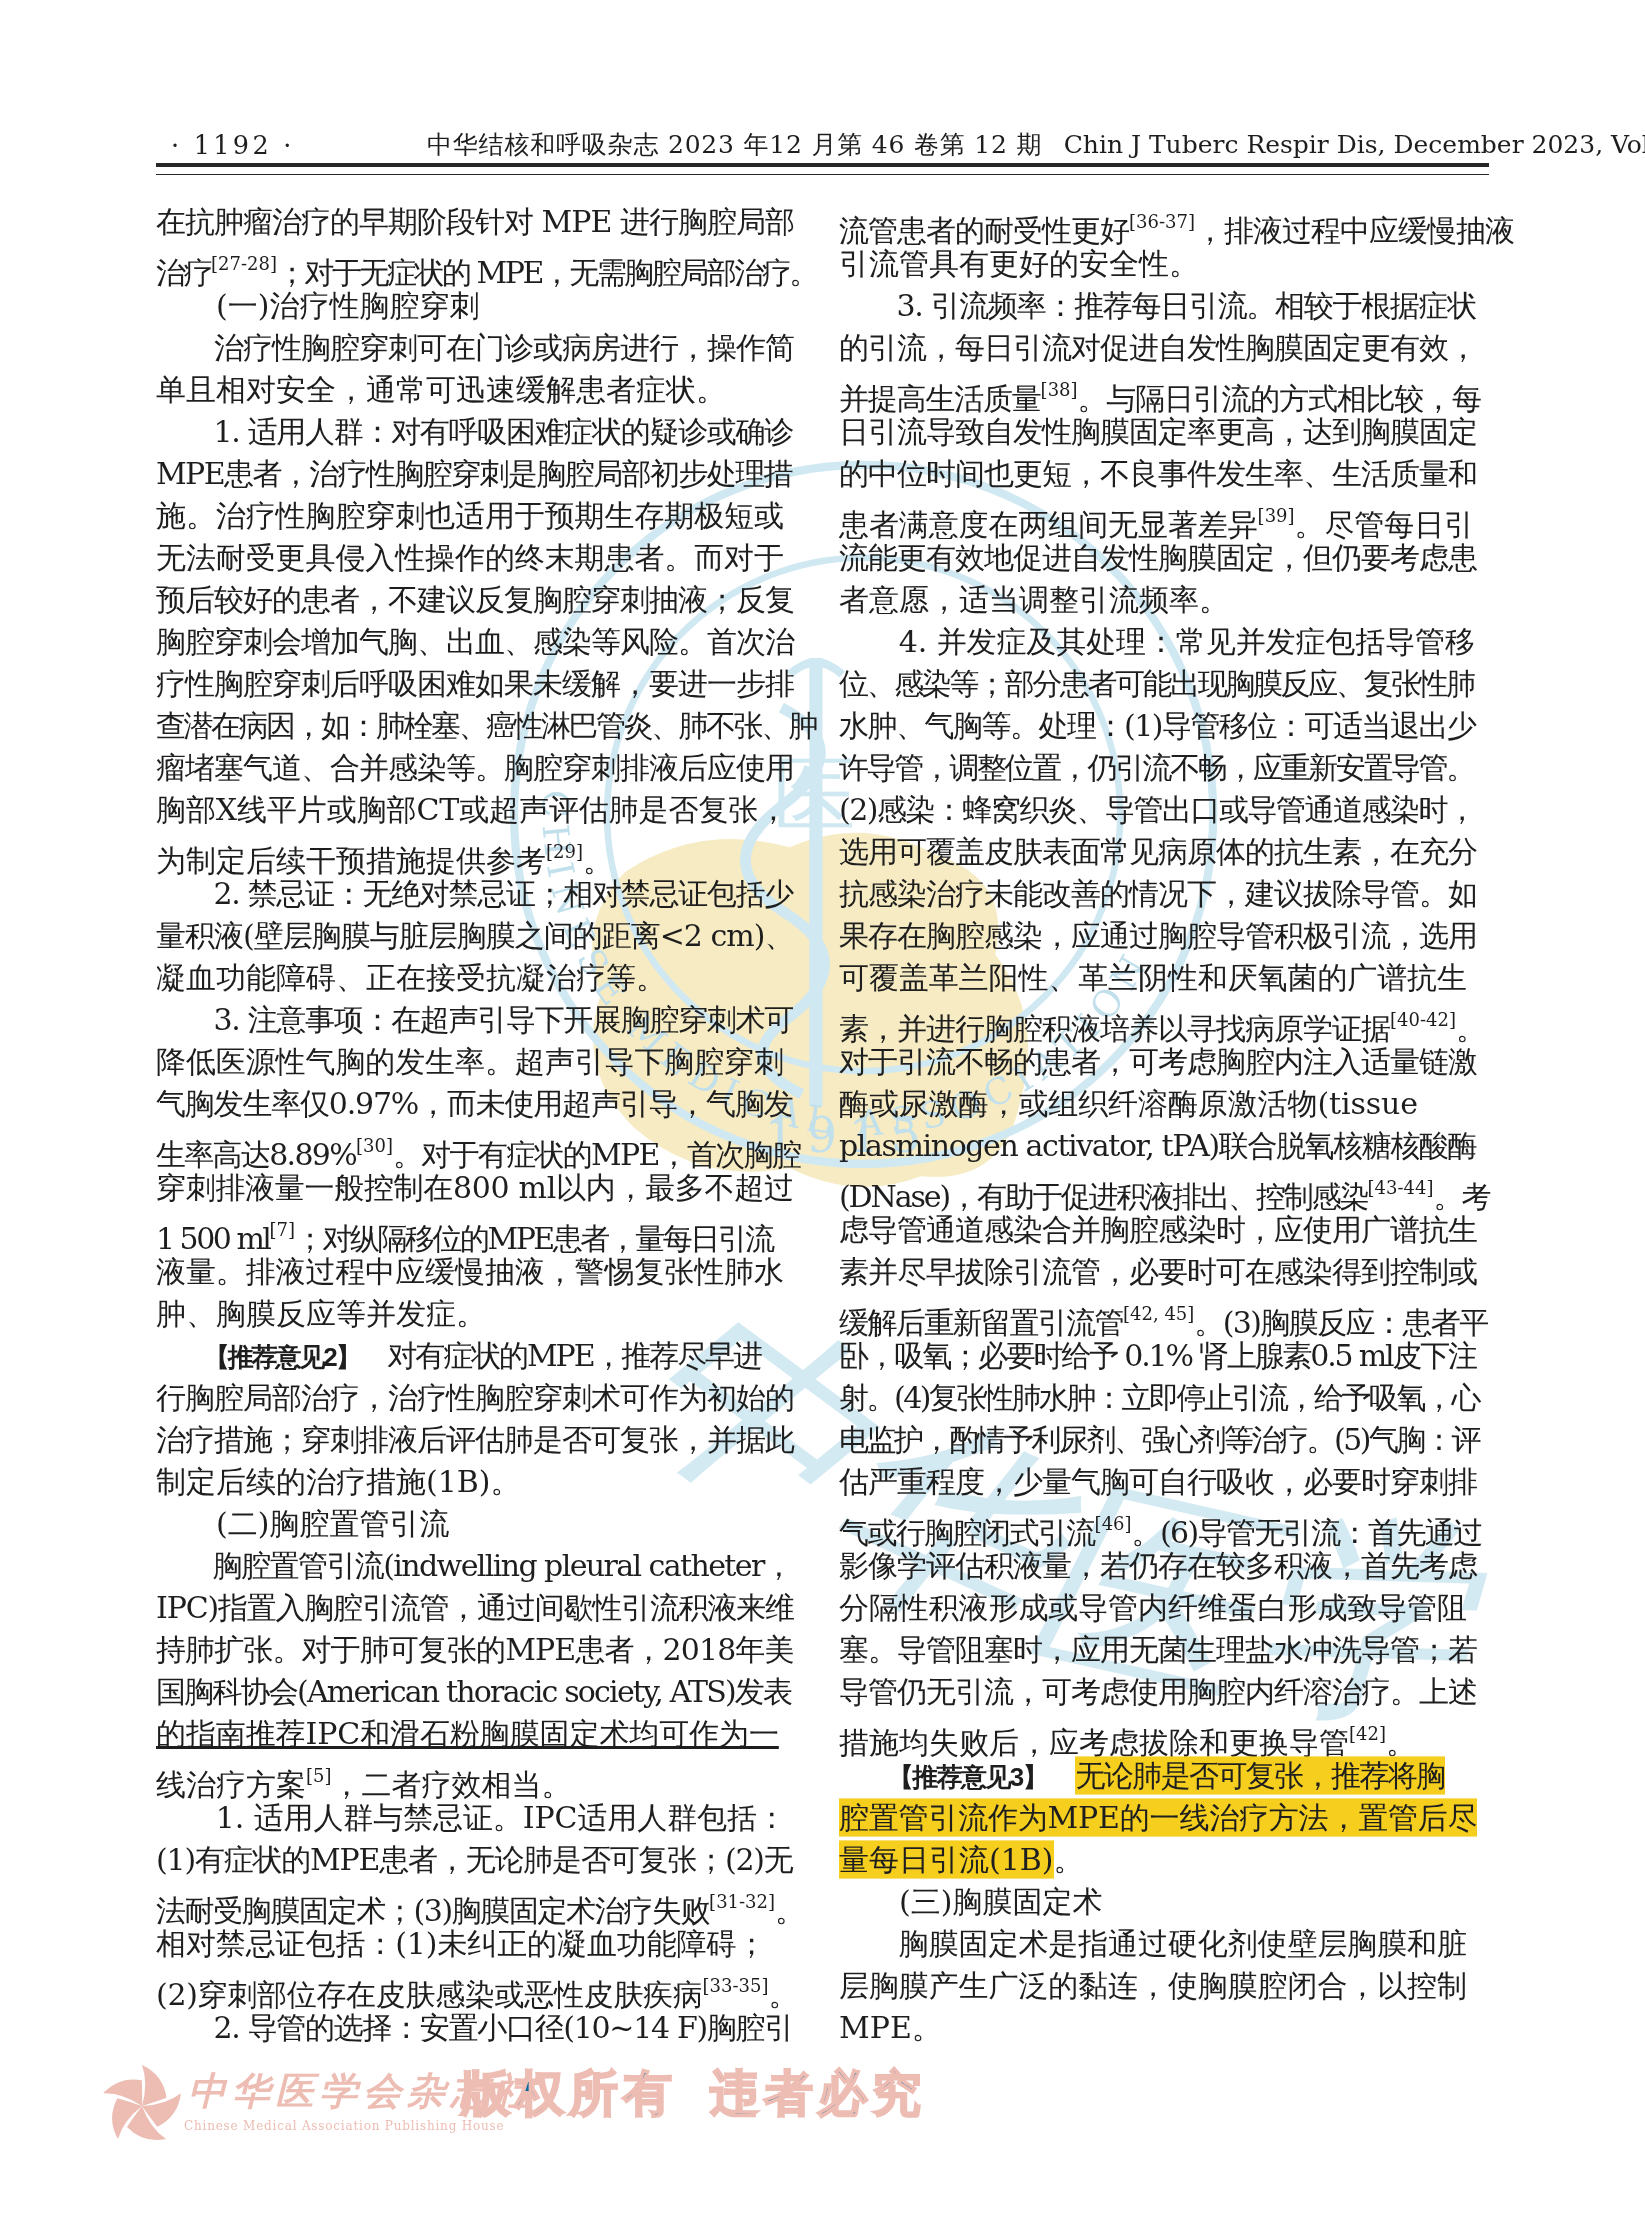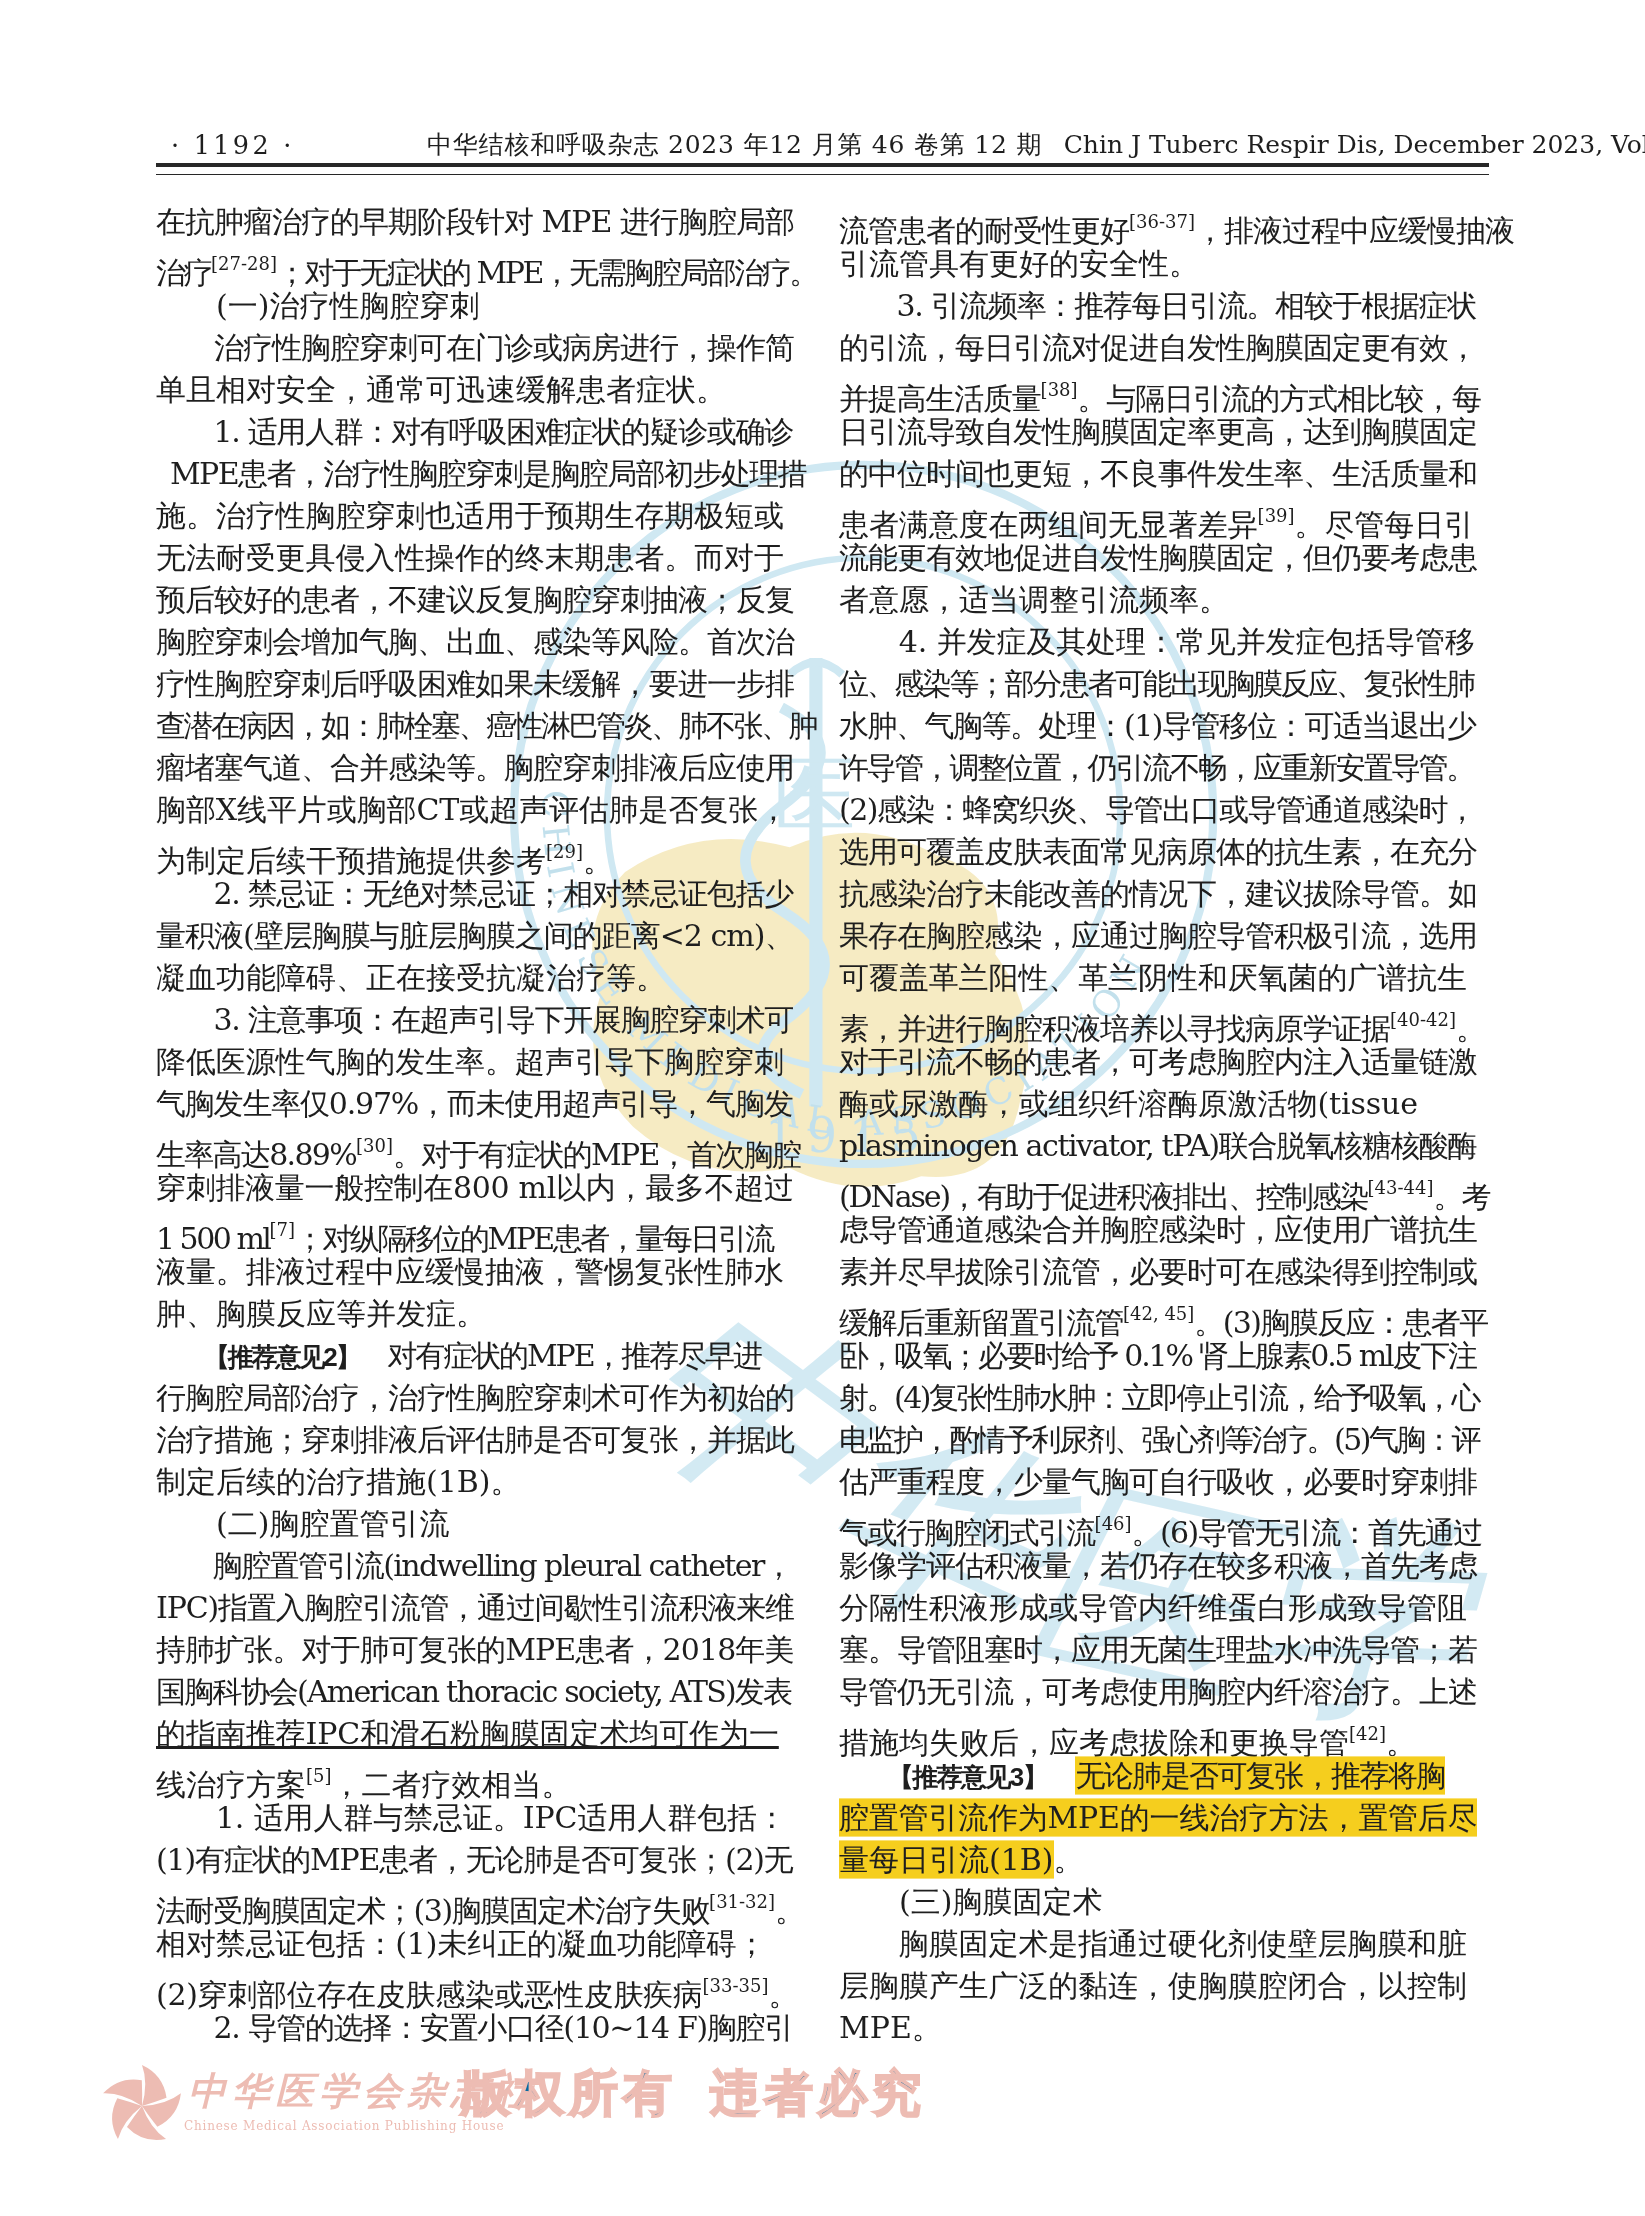--- a/index.html
+++ b/index.html
@@ -79,21 +79,21 @@
   </div>
   <div id="header-rule"></div>
 
   <div id="col-left" class="col">
       <div class="line" style="letter-spacing: -1px;"><span class="seg">在抗肿瘤治疗的早期阶段针对 MPE 进行胸腔局部</span></div>
       <div class="line" style="letter-spacing: -2.5px;"><span class="seg">治疗</span><span class="seg sup">[27-28]</span><span class="seg">；对于无症状的 MPE，无需胸腔局部治疗。</span></div>
       <div class="line end"><span class="seg">　　(一)治疗性胸腔穿刺</span></div>
       <div class="line" style="letter-spacing: -1px;"><span class="seg">　　治疗性胸腔穿刺可在门诊或病房进行，操作简</span></div>
       <div class="line end"><span class="seg">单且相对安全，通常可迅速缓解患者症状。</span></div>
       <div class="line" style="letter-spacing: -1.3px;"><span class="seg">　　1. 适用人群：对有呼吸困难症状的疑诊或确诊</span></div>
-      <div class="line" style="letter-spacing: -1.6px; text-align: right;"><span class="seg">MPE患者，治疗性胸腔穿刺是胸腔局部初步处理措</span></div>
+      <div class="line" style="letter-spacing: -1.6px;"><span class="seg">MPE患者，治疗性胸腔穿刺是胸腔局部初步处理措</span></div>
       <div class="line" style="letter-spacing: -0.1px;"><span class="seg">施。治疗性胸腔穿刺也适用于预期生存期极短或</span></div>
       <div class="line" style="letter-spacing: -0.1px;"><span class="seg">无法耐受更具侵入性操作的终末期患者。而对于</span></div>
       <div class="line" style="letter-spacing: -1px;"><span class="seg">预后较好的患者，不建议反复胸腔穿刺抽液；反复</span></div>
       <div class="line" style="letter-spacing: -1px;"><span class="seg">胸腔穿刺会增加气胸、出血、感染等风险。首次治</span></div>
       <div class="line" style="letter-spacing: -1px;"><span class="seg">疗性胸腔穿刺后呼吸困难如果未缓解，要进一步排</span></div>
       <div class="line" style="letter-spacing: -2.5px;"><span class="seg">查潜在病因，如：肺栓塞、癌性淋巴管炎、肺不张、肿</span></div>
       <div class="line" style="letter-spacing: -1px;"><span class="seg">瘤堵塞气道、合并感染等。胸腔穿刺排液后应使用</span></div>
       <div class="line" style="letter-spacing: -0.1px;"><span class="seg">胸部X线平片或胸部CT或超声评估肺是否复张，</span></div>
       <div class="line end"><span class="seg">为制定后续干预措施提供参考</span><span class="seg sup">[29]</span><span class="seg">。</span></div>
       <div class="line" style="letter-spacing: -1.3px;"><span class="seg">　　2. 禁忌证：无绝对禁忌证；相对禁忌证包括少</span></div>

